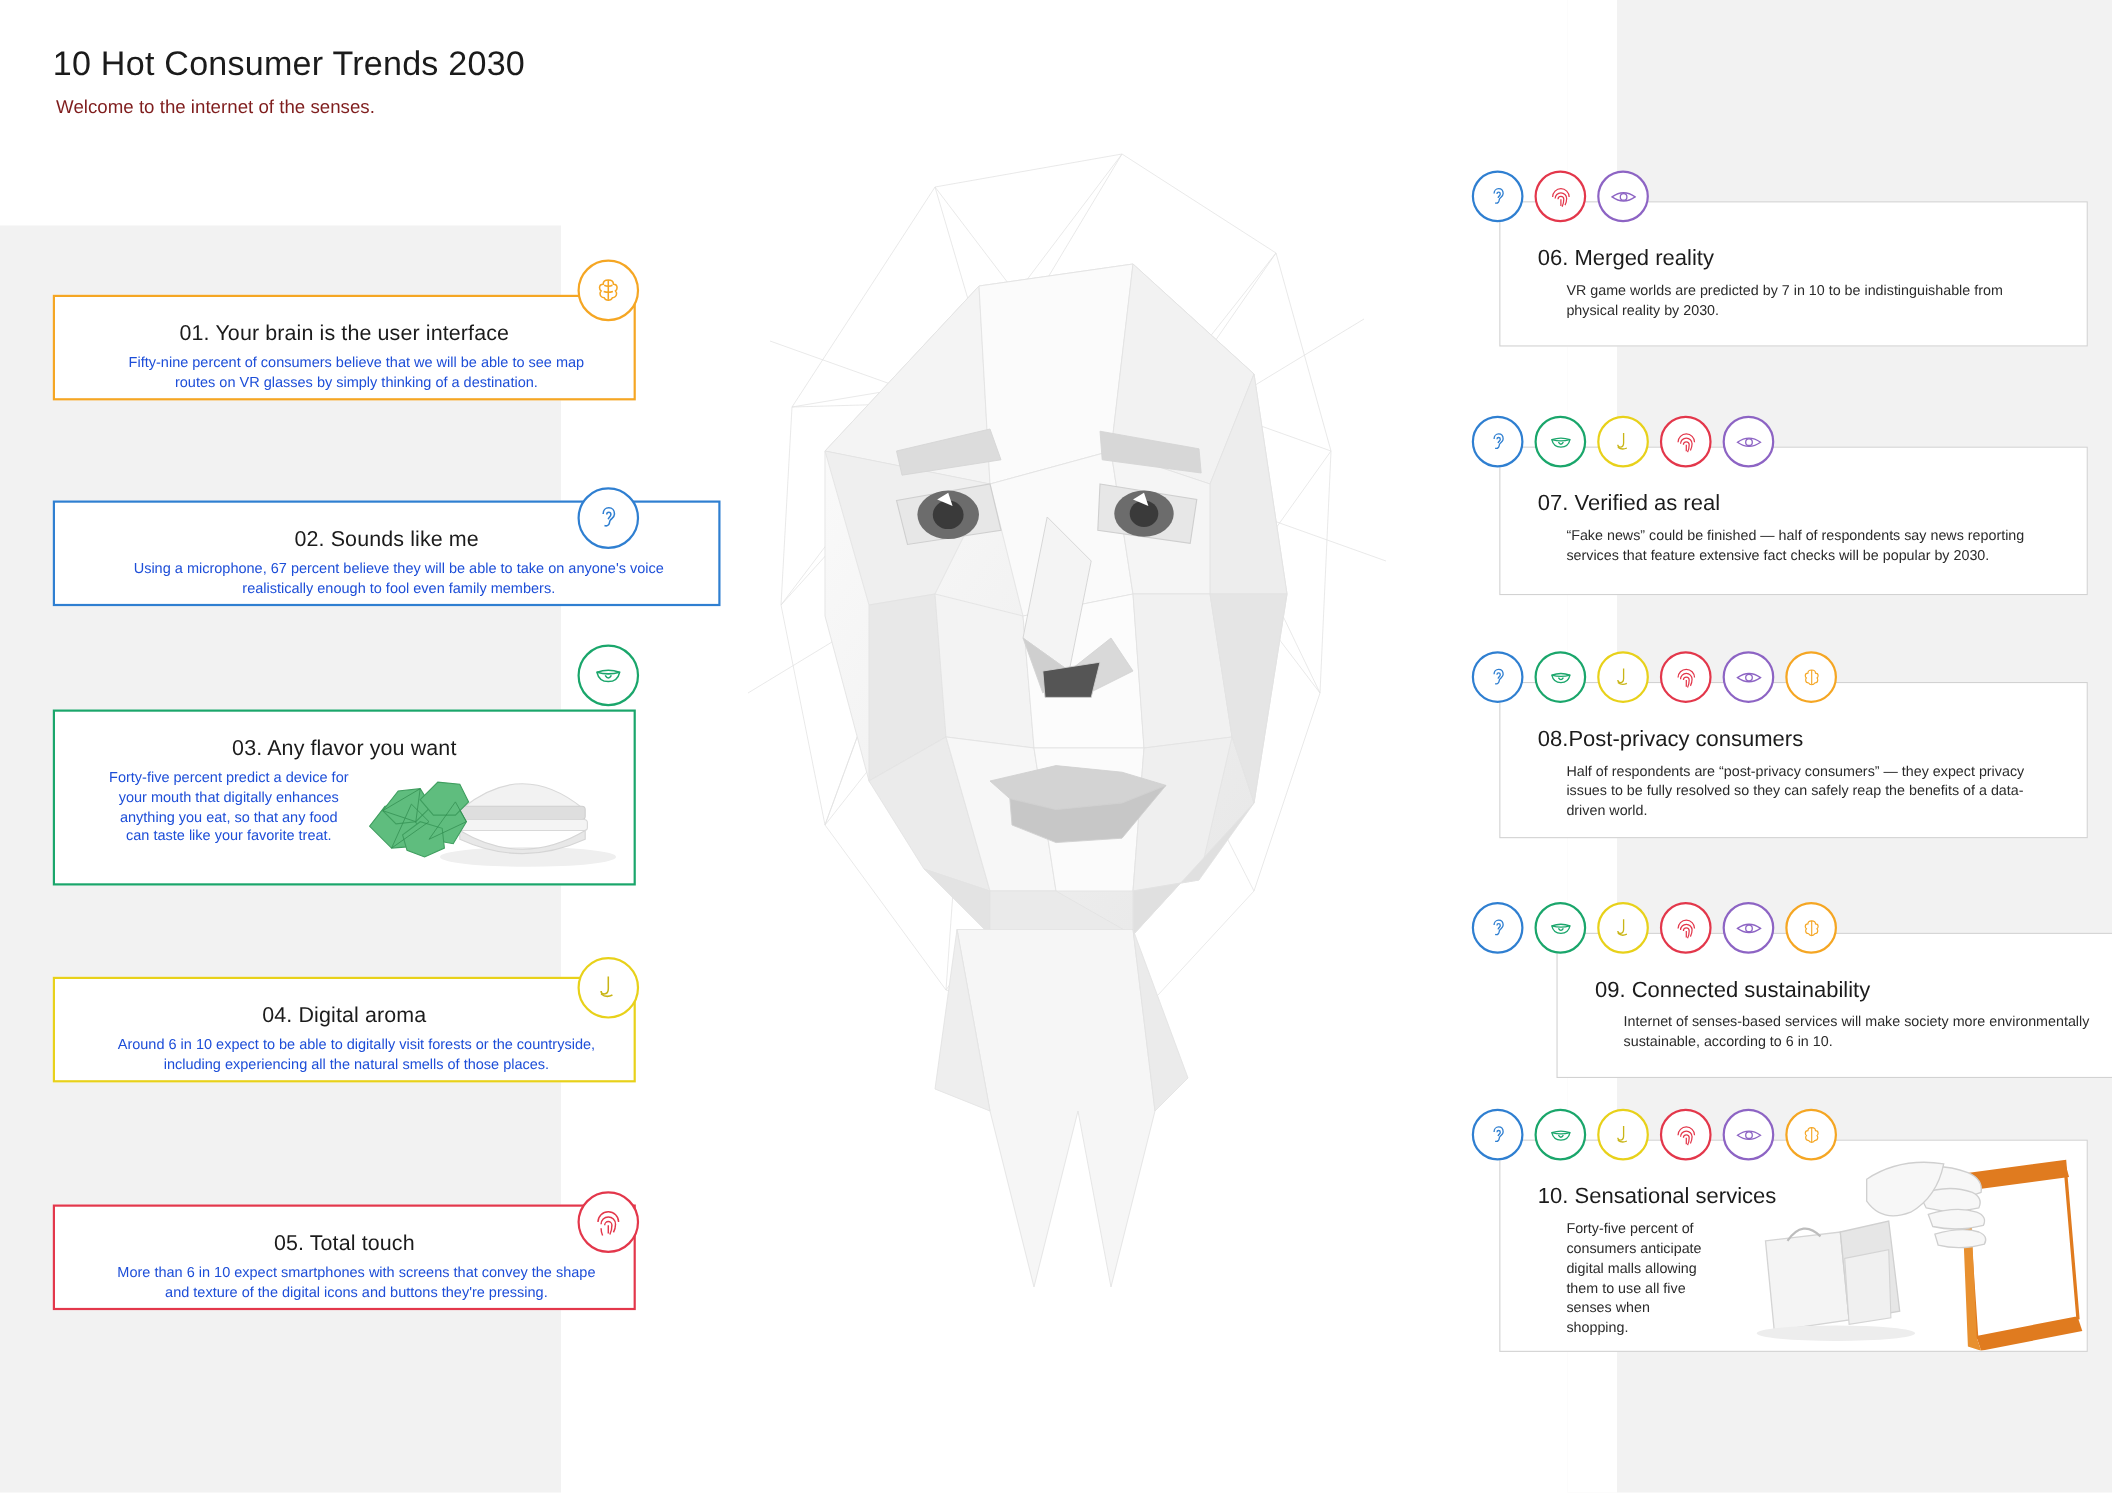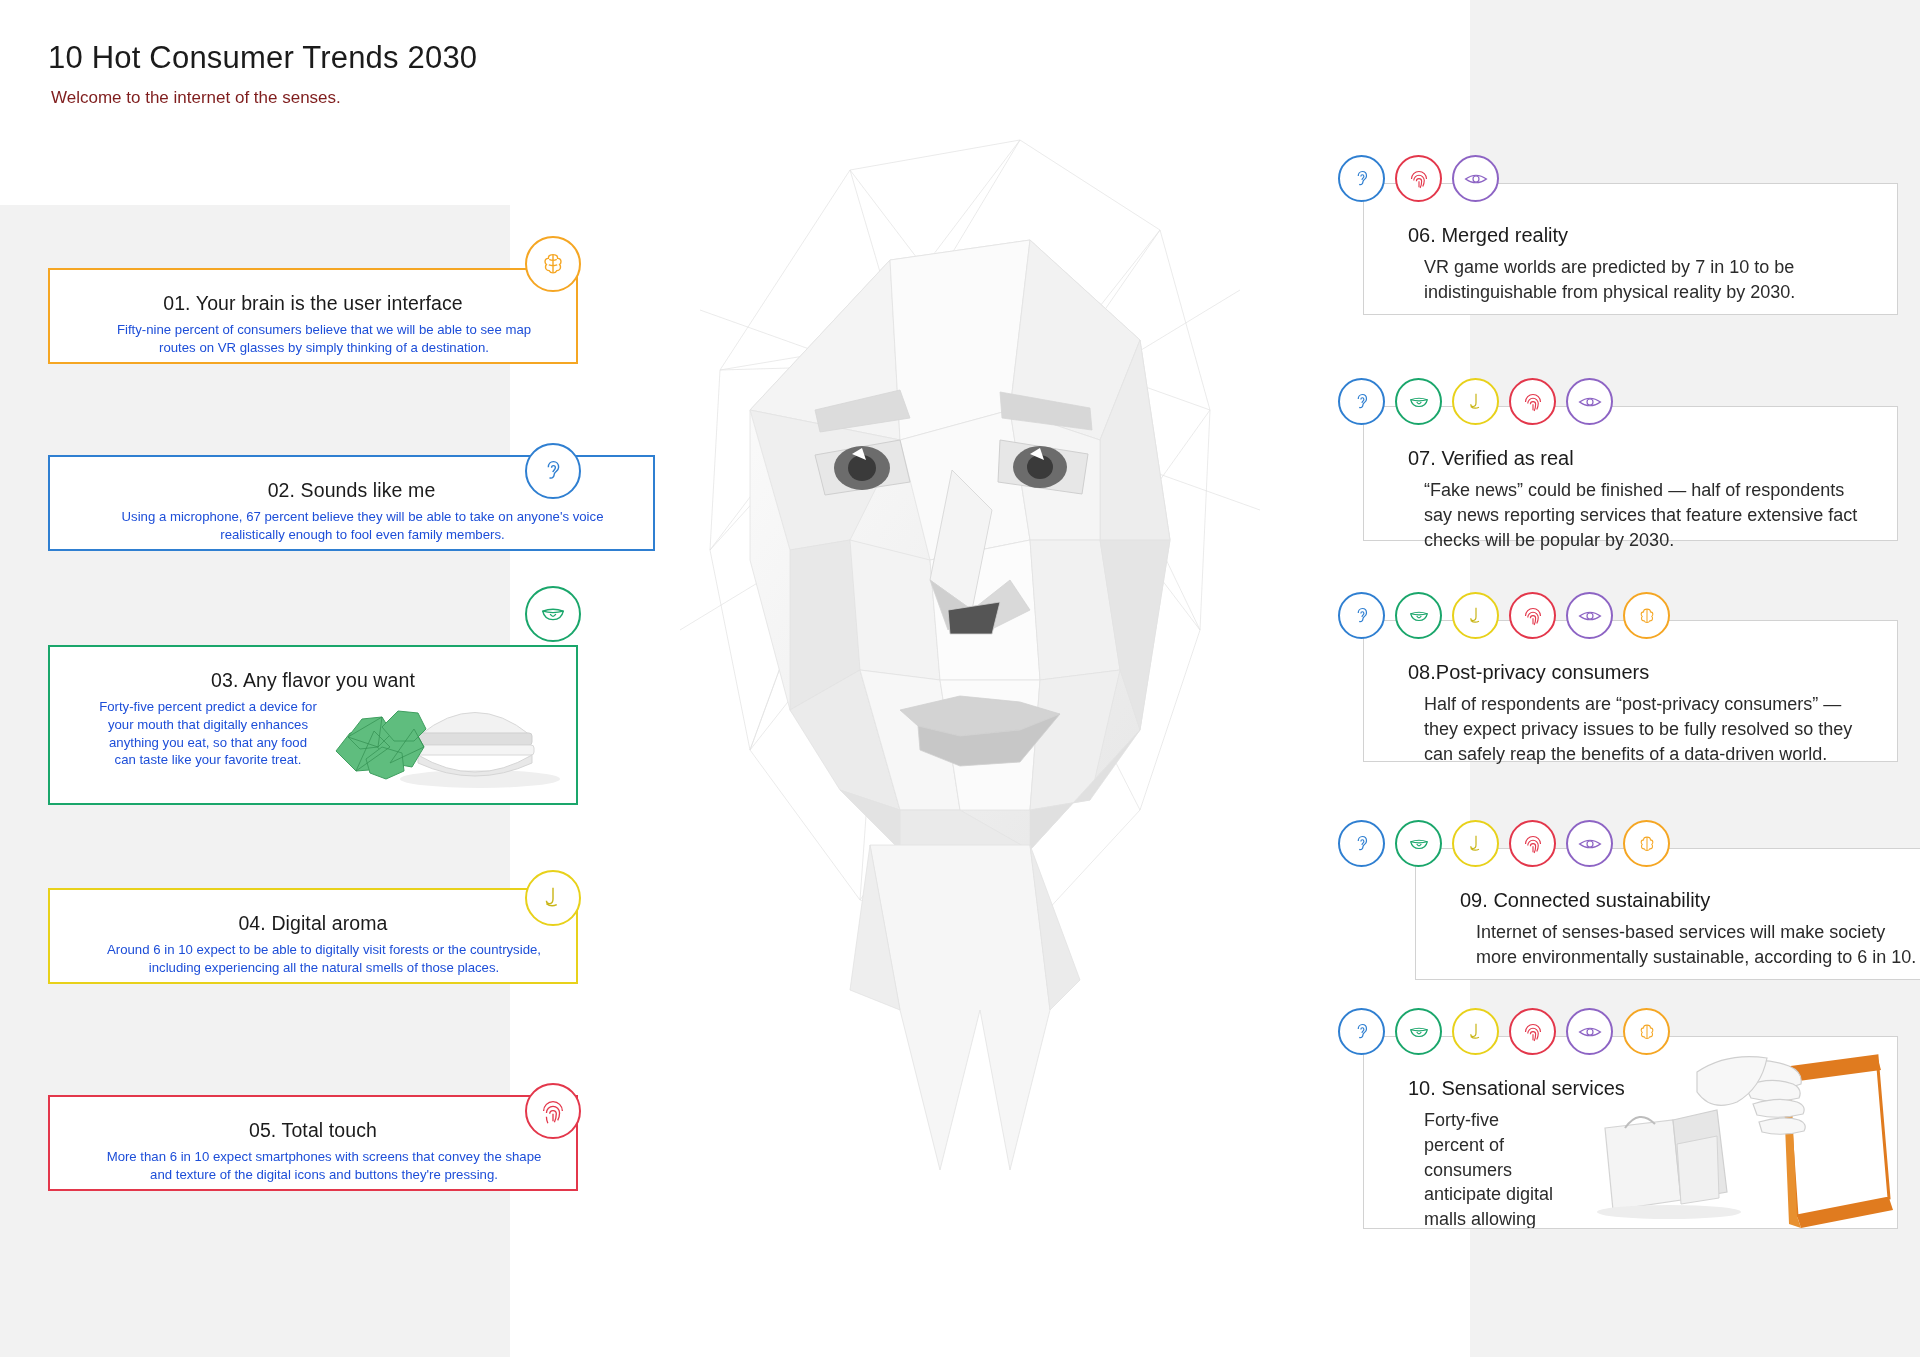--- a/index.html
+++ b/index.html
@@ -98,25 +98,25 @@
   .rbox {
     position: absolute;
     background: #ffffff;
     border: 1px solid #d2d2d2;
     box-sizing: border-box;
   }
   .rbox-inner { padding: 40px 34px 22px 34px; }
   .rtitle {
     font-size: 20px;
     color: #1b1b1b;
-    margin: 0 0 8px 10px;
+    margin: 0 0 8px 0;
     font-weight: normal;
   }
   .rbody {
-    font-size: 18px;
+    font-size: 13px;
     line-height: 1.38;
     color: #2b2b2b;
     margin: 0;
     max-width: 450px;
   }
   .chip-strip {
     position: absolute;
     display: flex;
     gap: 10px;
     z-index: 5;

